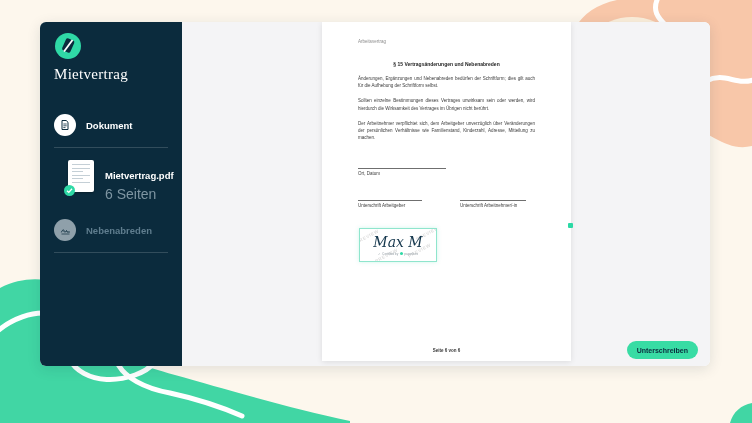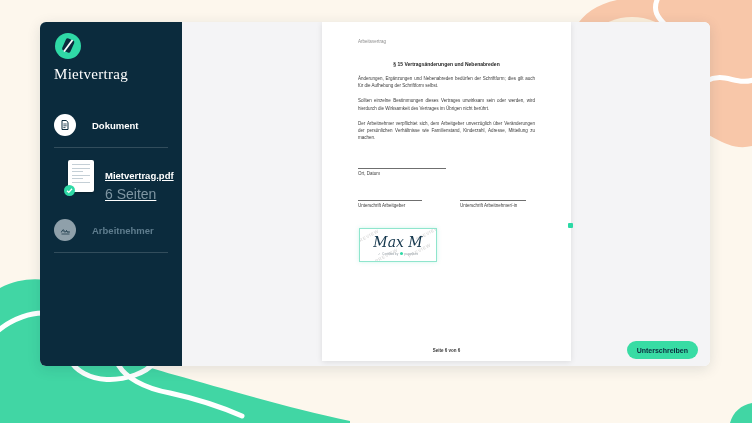--- a/index.html
+++ b/index.html
@@ -13,28 +13,28 @@
   .decor-br { bottom:0; right:0; }
 
   
   .window { position:absolute; left:40px; top:22px; width:670px; height:344px; display:flex;
             background:#fff; z-index:2; box-shadow:0 3px 14px rgba(15,40,60,0.12); border-radius:6px; overflow:hidden; }
 
   
   .sidebar { width:142px; flex-shrink:0; background:#0B2B3D; padding:11px 14px; color:#fff; }
   .logo { width:26px; height:26px; margin:0 0 7px 1px; display:block; }
   .sidebar-title { font-family:"Liberation Serif", serif; font-size:15px; letter-spacing:0.3px; margin-bottom:26px; }
-  .side-item { display:flex; align-items:center; gap:16px; padding:5px 0; cursor:pointer; }
+  .side-item { display:flex; align-items:center; gap:10px; padding:5px 0; cursor:pointer; }
   .icon-circle { width:22px; height:22px; border-radius:50%; display:flex; align-items:center; justify-content:center; flex-shrink:0; }
   .icon-circle.white { background:#ffffff; }
   .icon-circle.gray  { background:#8FA0AA; }
   .side-label { font-size:9.5px; font-weight:bold; color:#fff; }
   .side-label.dim { color:#5F7D8E; }
   .divider { height:1px; background:rgba(255,255,255,0.16); margin:6px 0; }
-  .file-item { display:flex; align-items:flex-start; gap:9px; padding:6px 0 4px 14px; cursor:pointer;text-decoration:underline; }
+  .file-item { display:flex; align-items:flex-start; gap:9px; padding:6px 0 4px 14px; cursor:pointer; }
   .thumb-wrap { position:relative; width:28px; height:34px; flex-shrink:0; }
   .thumb { width:26px; height:32px; background:#fff; border-radius:2px; padding:4px 4px; display:flex; flex-direction:column; gap:2.5px; box-shadow:0 1px 2px rgba(0,0,0,0.3); }
   .tline { height:1px; background:#C4CFD6; }
   .tline.short { width:60%; }
   .badge { position:absolute; left:-4px; bottom:-2px; width:11px; height:11px; }
   .file-meta { padding-top:5px; }
   .file-pages { font-size:14px; color:#7E95A2; margin-top:3px; font-weight:normal; }
 
   
   .viewer { flex:1; background:#F4F4F6; position:relative; }
@@ -131,21 +131,21 @@
         </span>
       </div>
 
       <div class="side-item" style="margin-top:8px;">
         <span class="icon-circle gray">
           <svg width="13" height="13" viewBox="0 0 13 13">
             <path d="M2.5 8 C3.5 5.5 5 5 5 7 C5 8.5 6.5 8.5 7.5 6.5 L8 8 L10.5 8" fill="none" stroke="#0B2B3D" stroke-width="0.9" stroke-linecap="round"></path>
             <line x1="2.5" y1="10" x2="10.5" y2="10" stroke="#0B2B3D" stroke-width="0.7"></line>
           </svg>
         </span>
-        <span class="side-label dim">Arbeitnehmer</span>
+        <span class="side-label dim">Nebenabreden</span>
       </div>
 
       <div class="divider"></div>
     </div>
 
     <div class="viewer">
 
       <div class="page">
         <div class="doc-type">Arbeitsvertrag</div>
         <div class="doc-heading">§ 15 Vertragsänderungen und Nebenabreden</div>

